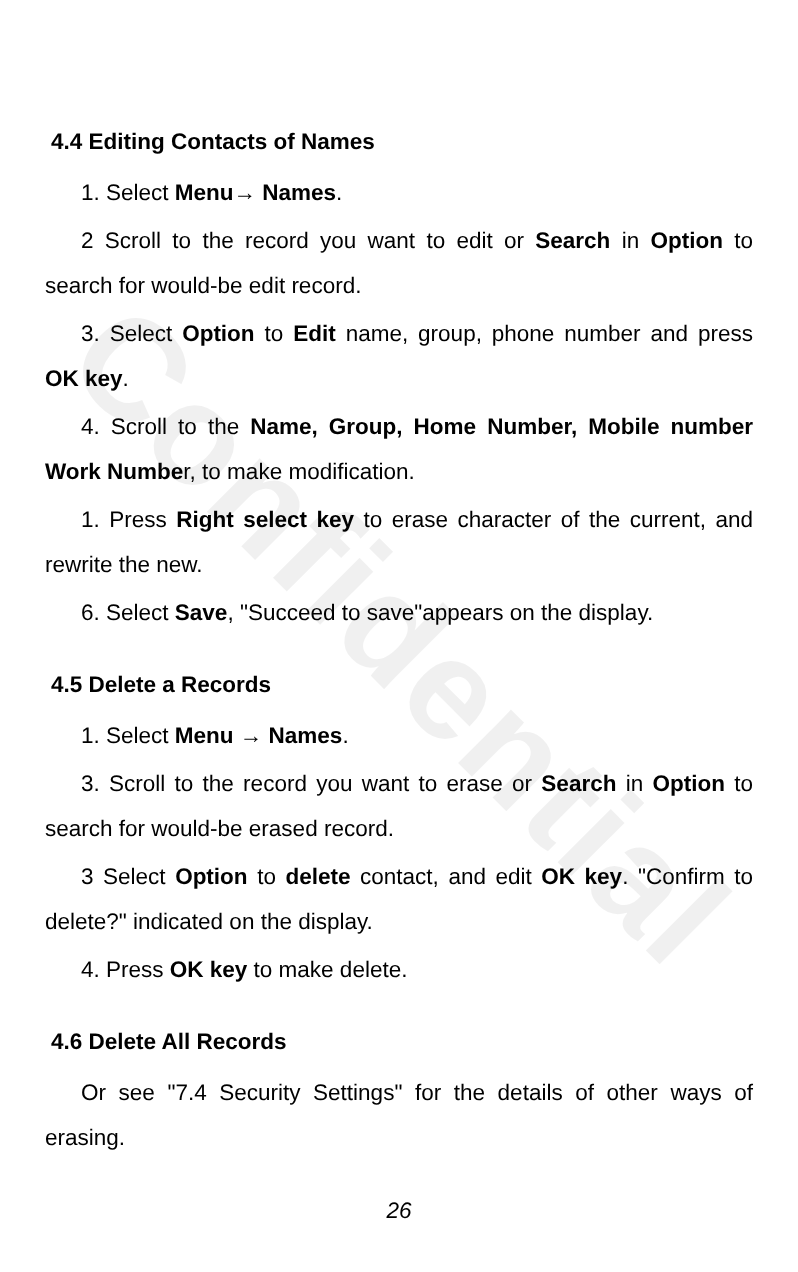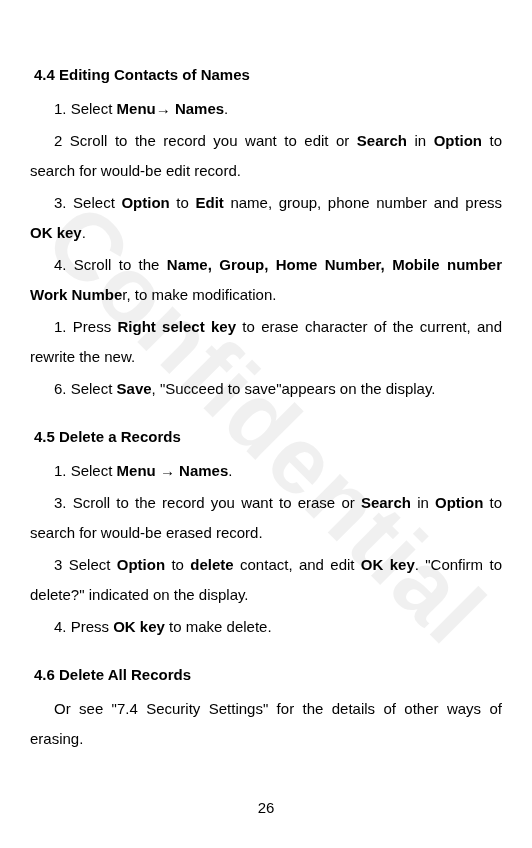--- a/index.html
+++ b/index.html
@@ -27,20 +27,21 @@
       color: rgba(0, 0, 0, 0.06);
       font-weight: bold;
       pointer-events: none;
       white-space: nowrap;
       z-index: 0;
       letter-spacing: 2px;
     }
     .content {
       position: relative;
       z-index: 1;
+      margin-top: 20px;
     }
     .section-heading {
       font-weight: bold;
       margin-bottom: 4px;
       margin-left: 4px;
     }
     .section-heading.spaced {
       margin-top: 18px;
     }
     .para {
@@ -51,20 +52,21 @@
     .bold {
       font-weight: bold;
     }
     .page-number {
       position: absolute;
       bottom: 25px;
       left: 0;
       right: 0;
       text-align: center;
       font-size: 15px;
+      font-style: italic;
     }
   </style>
 </head>
 <body>
 
 <div class="watermark">Confidential</div>
 
 <div class="content" id="content-root">
     <div class="section-heading">4.4 Editing Contacts of Names</div>
     <div class="para"><span>1. Select </span><span class="bold">Menu→ Names</span><span>.</span></div>

